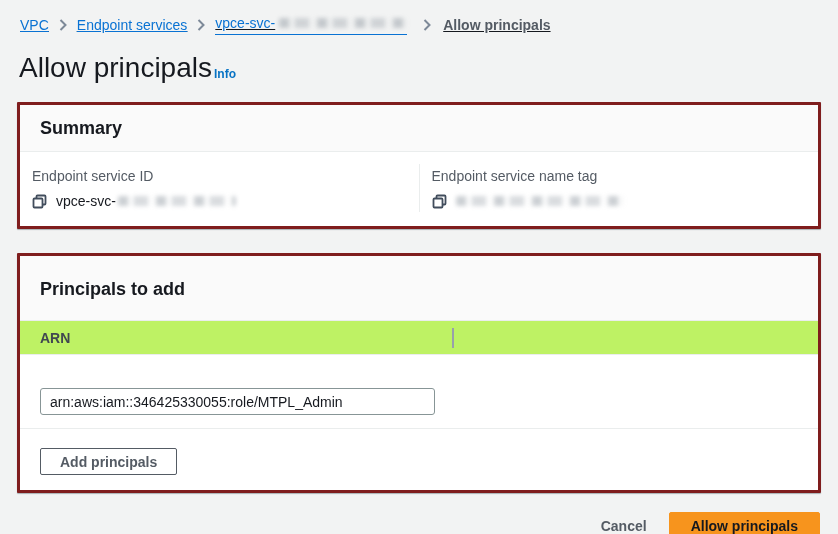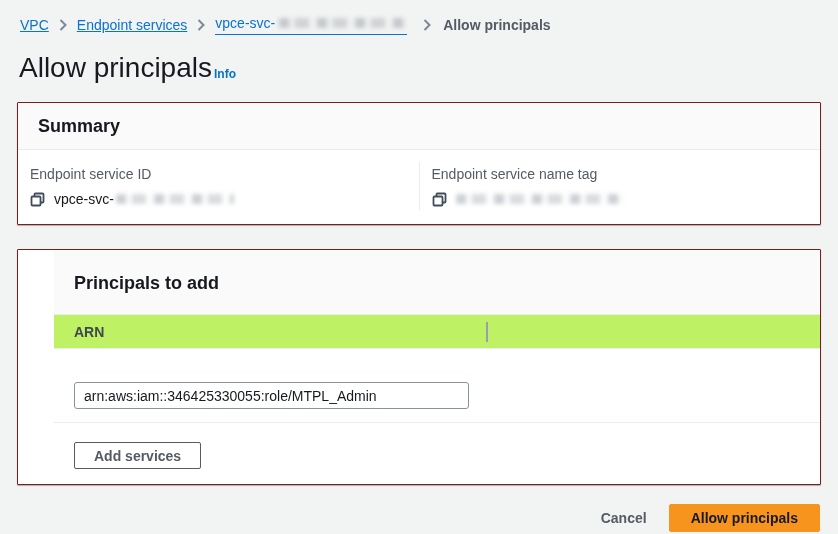--- a/index.html
+++ b/index.html
@@ -11,20 +11,21 @@
     font-size:14px;
   }
   .page { padding:0 17px; }
 
   
   .breadcrumb {
     display:flex; align-items:center;
     padding-top:14px; padding-left:3px;
     font-size:14px; line-height:18px;
     white-space:nowrap;
+    text-decoration:underline;
   }
   .crumb-link { color:#0972d3; text-decoration:underline; cursor:pointer; }
   .crumb-sep { margin:0 10px; display:inline-flex; align-items:center; }
   .crumb-sep svg { stroke:#7d8998; stroke-width:2; fill:none; }
   .crumb-redacted-link {
     color:#0972d3; text-decoration:none; cursor:pointer;
     display:inline-flex; align-items:baseline;
     border-bottom:1px solid #0972d3; padding-bottom:2px;
   }
   .crumb-current { color:#545b64; font-weight:700; }
@@ -40,21 +41,21 @@
   }
 
   
   .title-row { display:flex; align-items:flex-end; margin-top:17px; padding-left:2px; }
   h1.page-title { font-size:28px; font-weight:400; line-height:32px; letter-spacing:0; }
   .info-link { font-size:12px; font-weight:700; color:#0873c4; margin:0 0 3px 2px; text-decoration:none; cursor:pointer; }
 
   
   .card {
     background:#fff;
-    border:1px solid #7f1d1d;
+    border:3px solid #7f1d1d;
     box-shadow:0 1px 1px 0 rgba(0,28,36,.3);
     border-radius:1px;
   }
   .card-header {
     background:#fafafa;
     border-bottom:1px solid #eaeded;
   }
   .card-header h2 { font-size:18px; font-weight:700; color:#16191f; }
 
   .summary-card { margin-top:18px; }
@@ -65,21 +66,21 @@
   .field-label { color:#545b64; font-size:14px; line-height:20px; margin-bottom:5px; }
   .field-value {
     display:flex; align-items:flex-start; gap:9px;
     color:#16191f; font-size:14px; line-height:21px;
     word-break:break-all;
   }
   .copy-btn { flex:0 0 auto; margin-top:3px; cursor:pointer; background:none; border:none; padding:0; line-height:0; }
   .copy-btn svg { stroke:#414d5c; stroke-width:1.8; fill:none; }
 
   
-  .principals-card { margin-top:24px;padding-left:36px; }
+  .principals-card { margin-top:24px; }
   .principals-card .card-header { padding:23px 20px 20px; }
   .table-header {
     position:relative;
     background:#bef264;
     border-bottom:1px solid #eaeded;
     padding:9px 20px 8px;
     display:flex; align-items:center;
     height:34px;
   }
   .table-header .col-label { font-weight:700; color:#414750; font-size:14px; }
@@ -199,21 +200,21 @@
       <h2>Principals to add</h2>
     </div>
     <div class="table-header">
       <span class="col-label">ARN</span>
       <span class="col-divider"></span>
     </div>
     <div class="input-row">
       <input class="arn-input" type="text" value="arn:aws:iam::346425330055:role/MTPL_Admin" style="">
     </div>
     <div class="action-row">
-      <button class="secondary-btn">Add services</button>
+      <button class="secondary-btn">Add principals</button>
     </div>
   </section>
 
   <div class="footer-actions">
     <button class="link-btn">Cancel</button>
     <button class="primary-btn">Allow principals</button>
   </div>
 
 </div>
 

